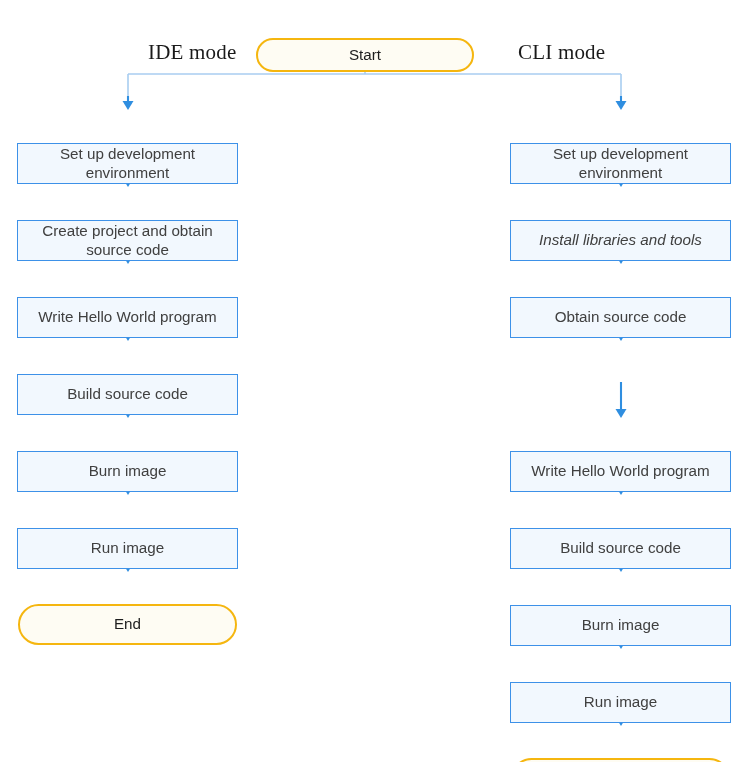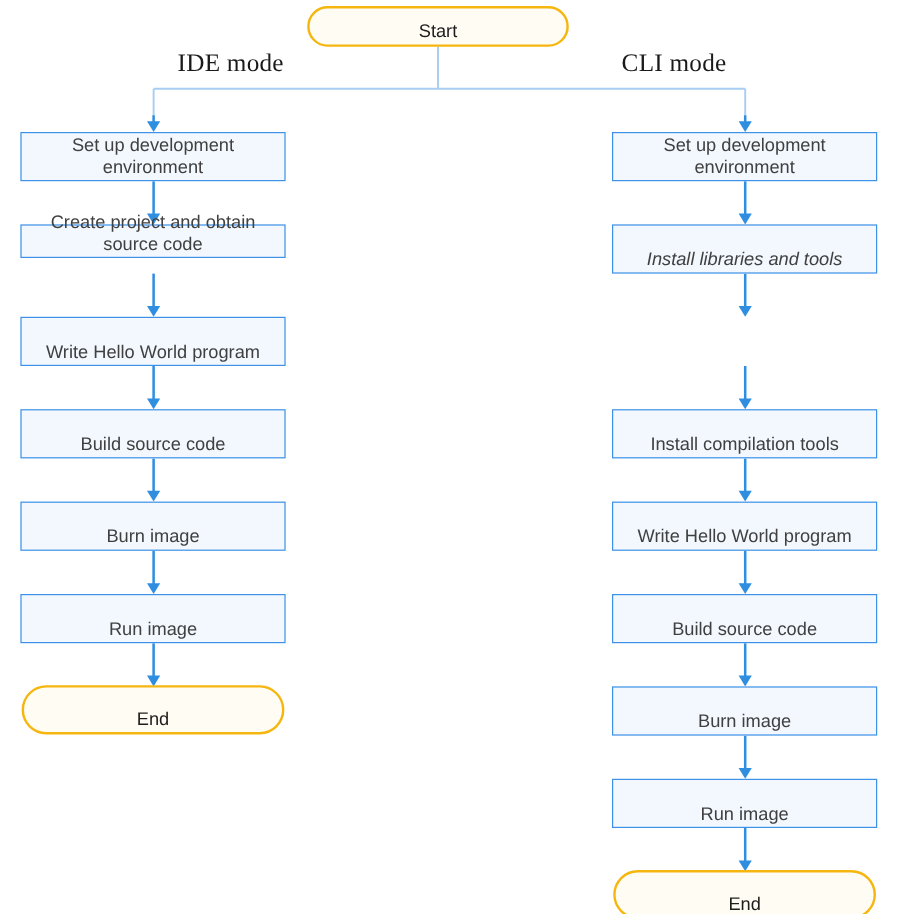--- a/index.html
+++ b/index.html
@@ -23,24 +23,25 @@
     left: 0;
     top: 0;
     width: 754px;
     height: 762px;
     pointer-events: none;
   }
   .node {
     position: absolute;
     box-sizing: border-box;
     display: flex;
-    align-items: flex-end;
+    align-items: center;
     justify-content: center;
     text-align: center;
     line-height: 1.22;
+    margin-top: 33px;
   }
   .process {
     background: #f2f8fe;
     border: 1.6px solid #3d91e8;
     color: #404040;
     font-size: 15.2px;
   }
   .terminator {
     background: #fefcf3;
     border: 2px solid #f5b60f;
@@ -99,21 +100,21 @@
       <line x1="621" y1="690" x2="621" y2="718" stroke="#2f8ee0" stroke-width="2.1"></line>
       <polygon points="615.5,717 626.5,717 621,726" fill="#2f8ee0"></polygon>
     </svg>
 <div class="node terminator" style="left: 256px; top: 5px; width: 218px; height: 34px;">
       <span>Start</span>
     </div>
     <div class="mode-label" style="left: 148px; top: 40px;">IDE mode</div>
     <div class="node process" style="left: 17px; top: 110px; width: 221px; height: 41px;">
       <span>Set up development environment</span>
     </div>
-    <div class="node process" style="left: 17px; top: 187px; width: 221px; height: 28px;">
+    <div class="node process" style="left: 17px; top: 187px; width: 221px; height: 41px;">
       <span>Create project and obtain source code</span>
     </div>
     <div class="node process" style="left: 17px; top: 264px; width: 221px; height: 41px;">
       <span>Write Hello World program</span>
     </div>
     <div class="node process" style="left: 17px; top: 341px; width: 221px; height: 41px;">
       <span>Build source code</span>
     </div>
     <div class="node process" style="left: 17px; top: 418px; width: 221px; height: 41px;">
       <span>Burn image</span>
@@ -124,22 +125,22 @@
     <div class="node terminator" style="left: 18px; top: 571px; width: 219px; height: 41px;">
       <span>End</span>
     </div>
     <div class="mode-label" style="left: 498px; top: 40px; margin-left: 20px;">CLI mode</div>
     <div class="node process" style="left: 510px; top: 110px; width: 221px; height: 41px;">
       <span>Set up development environment</span>
     </div>
     <div class="node process" style="left: 510px; top: 187px; width: 221px; height: 41px; font-style: italic;">
       <span>Install libraries and tools</span>
     </div>
-    <div class="node process" style="left: 510px; top: 341px; width: 221px; height: 41px;">
-      <span>Install compilation tools</span>
+    <div class="node process" style="left: 510px; top: 264px; width: 221px; height: 41px;">
+      <span>Obtain source code</span>
     </div>
     <div class="node process" style="left: 510px; top: 418px; width: 221px; height: 41px;">
       <span>Write Hello World program</span>
     </div>
     <div class="node process" style="left: 510px; top: 495px; width: 221px; height: 41px;">
       <span>Build source code</span>
     </div>
     <div class="node process" style="left: 510px; top: 572px; width: 221px; height: 41px;">
       <span>Burn image</span>
     </div>

